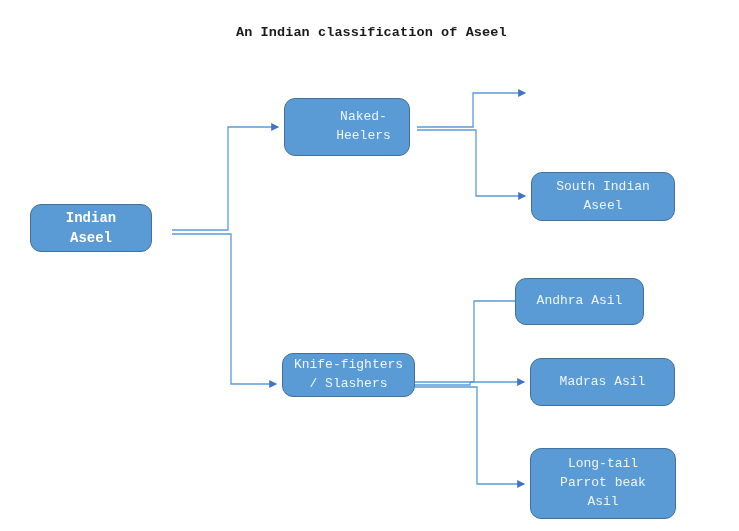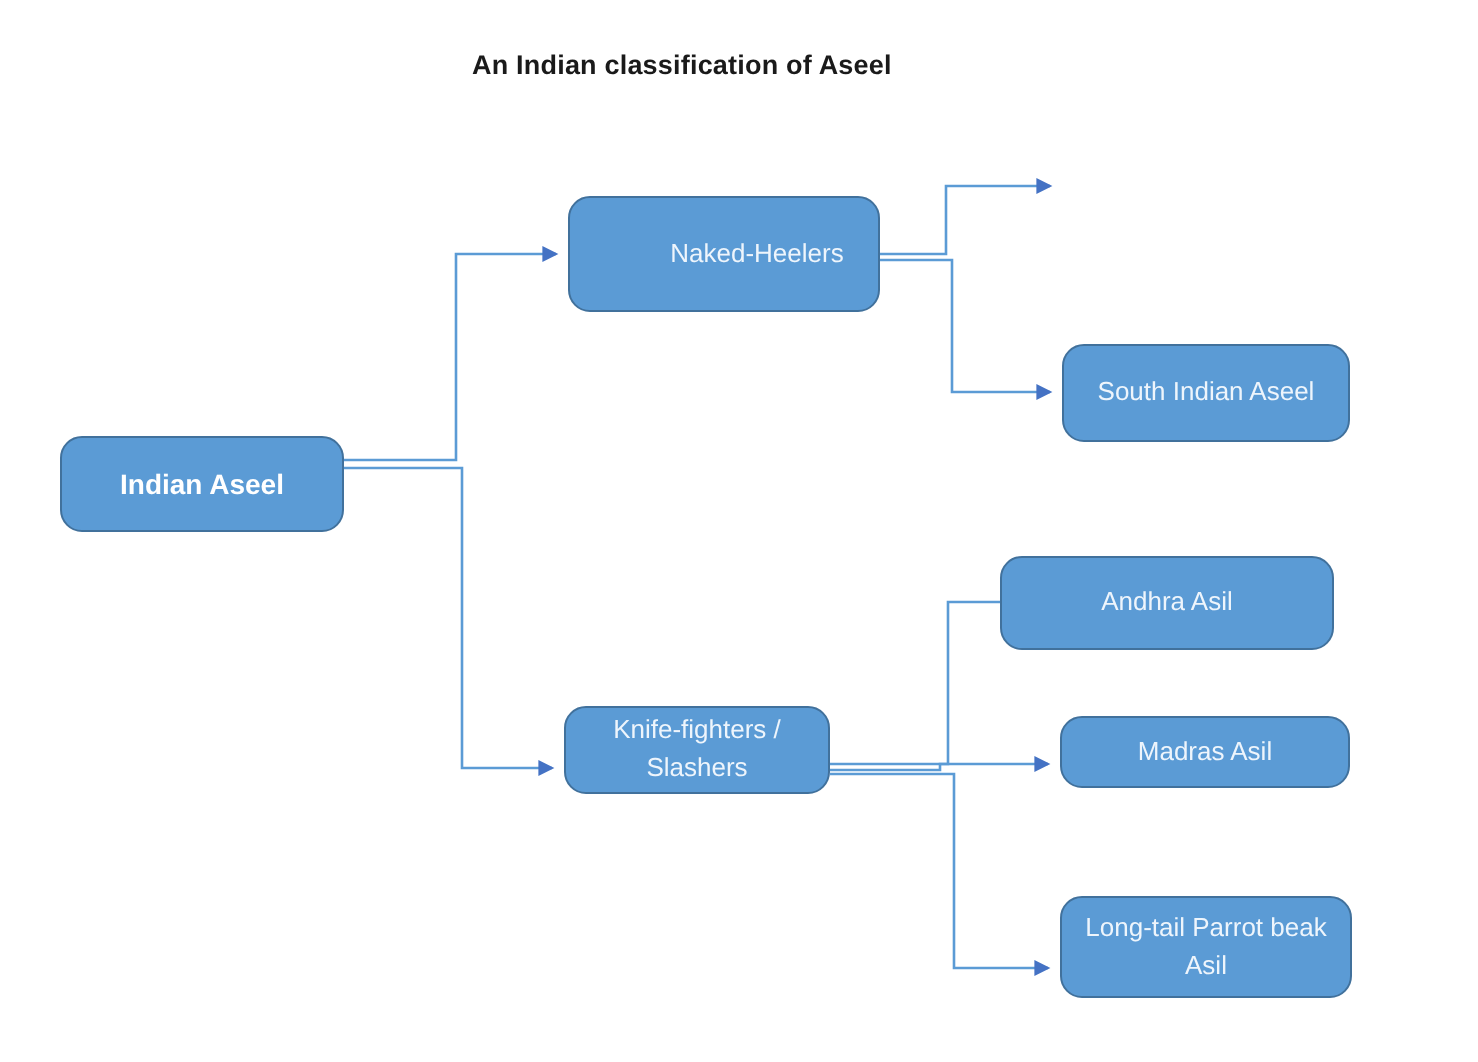--- a/index.html
+++ b/index.html
@@ -1,21 +1,21 @@
 <!DOCTYPE html>
 <html style="--bg: #ffffff; --title-color: #1a1a1a; --node-fill: #5b9bd5; --node-border: #41719c; --node-text: #eef5fc; --root-text: #ffffff; --line-color: #5b9bd5; --arrow-color: #4472c4;"><head>
 <meta charset="utf-8">
 <style>
   html, body { margin: 0; padding: 0; background: #ffffff; }
   .canvas {
     position: relative;
     width: 739px;
     height: 531px;
     background: var(--bg, #ffffff);
-    font-family: Liberation Sans, sans-serif;
+    font-family: Liberation Mono, monospace;
     overflow: hidden;
   }
   .title {
     position: absolute;
     left: 236px;
     top: 25px;
     font-size: 13.5px;
     font-weight: bold;
     color: var(--title-color, #1a1a1a);
     letter-spacing: 0.1px;
@@ -69,34 +69,34 @@
         <polyline points="172,230 228,230 228,127 278,127" marker-end="url(#arrowhead)"></polyline>
         <polyline points="172,234 231,234 231,384 276,384" marker-end="url(#arrowhead)"></polyline>
         <polyline points="417,127 473,127 473,93 525,93" marker-end="url(#arrowhead)"></polyline>
         <polyline points="417,130 476,130 476,196 525,196" marker-end="url(#arrowhead)"></polyline>
         <polyline points="415,382 474,382 474,301 525,301" marker-end="url(#arrowhead)"></polyline>
         <polyline points="415,385 470,385 470,382 524,382" marker-end="url(#arrowhead)"></polyline>
         <polyline points="415,387 477,387 477,484 524,484" marker-end="url(#arrowhead)"></polyline>
       </g>
   </svg>
 
-<div class="node root" style="left: 30px; top: 218px; width: 142px; height: 48px;">
+<div class="node root" style="left: 30px; top: 204px; width: 122px; height: 48px;">
       <span class="node-label">Indian Aseel</span>
     </div>
-    <div class="node" style="left: 284px; top: 98px; width: 156px; height: 58px; padding-left: 43px;">
+    <div class="node" style="left: 284px; top: 98px; width: 126px; height: 58px; padding-left: 43px;">
       <span class="node-label">Naked-Heelers</span>
     </div>
     <div class="node" style="left: 282px; top: 353px; width: 133px; height: 44px;">
       <span class="node-label">Knife-fighters / Slashers</span>
     </div>
     <div class="node" style="left: 531px; top: 172px; width: 144px; height: 49px;">
       <span class="node-label">South Indian Aseel</span>
     </div>
-    <div class="node" style="left: 500px; top: 278px; width: 167px; height: 47px;">
+    <div class="node" style="left: 515px; top: 278px; width: 129px; height: 47px;">
       <span class="node-label">Andhra Asil</span>
     </div>
-    <div class="node" style="left: 530px; top: 358px; width: 145px; height: 36px; border-radius: 11px;">
+    <div class="node" style="left: 530px; top: 358px; width: 145px; height: 48px; border-radius: 11px;">
       <span class="node-label">Madras Asil</span>
     </div>
-    <div class="node" style="left: 530px; top: 448px; width: 146px; height: 51px;">
+    <div class="node" style="left: 530px; top: 448px; width: 146px; height: 71px;">
       <span class="node-label">Long-tail Parrot beak Asil</span>
     </div>
   </div>
 
 </body></html>

